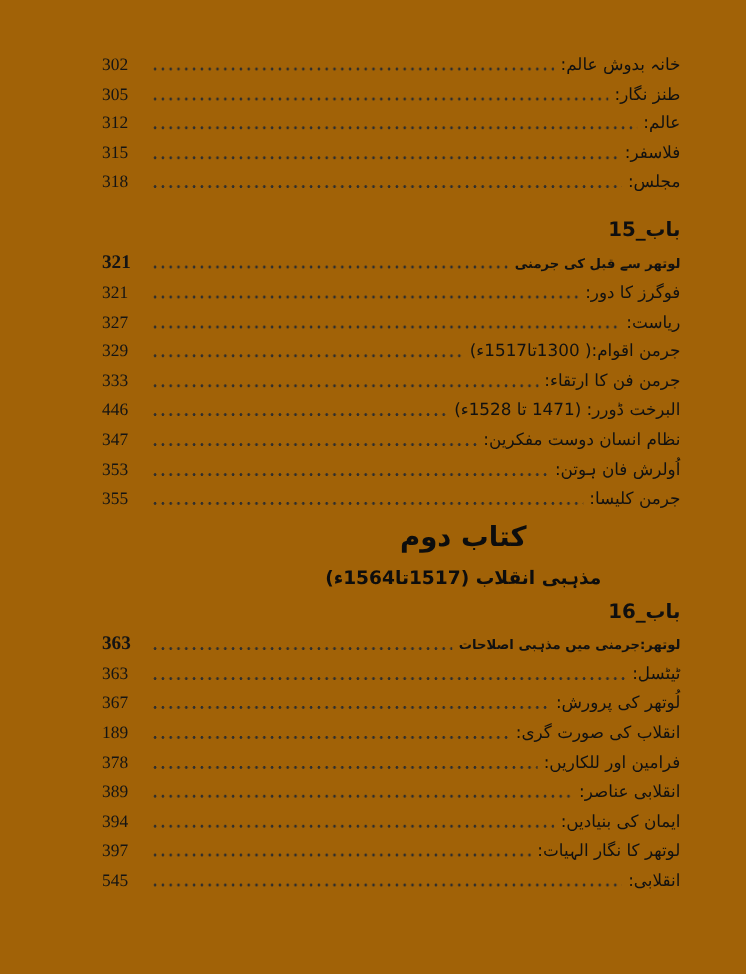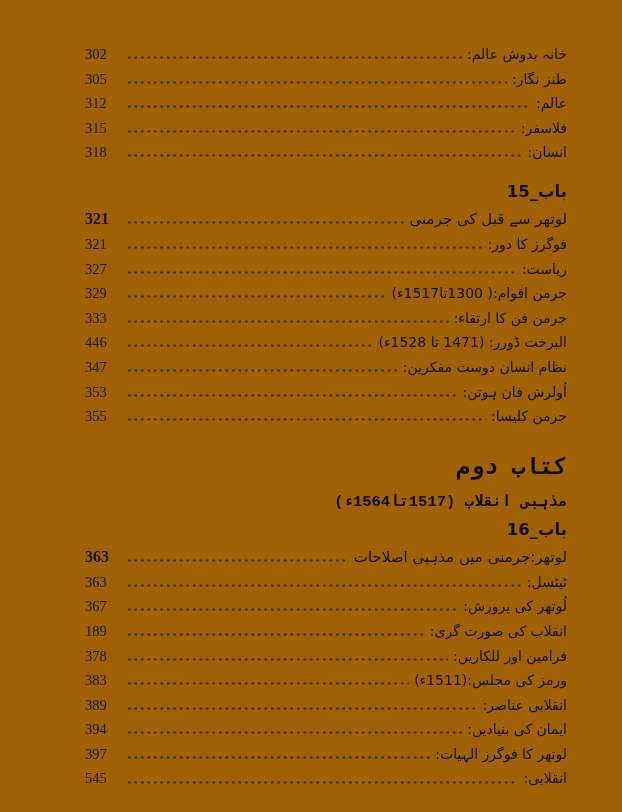--- a/index.html
+++ b/index.html
@@ -44,40 +44,39 @@
   .toc-row .label {
     flex: 0 0 auto;
     direction: rtl;
     font-size: 14px;
     color: #111111;
     white-space: nowrap;
   }
   
   .toc-row.bold { height: 27px; line-height: 27px; }
   .toc-row.bold .num { font-size: 16px; font-weight: 700; }
-  .toc-row.bold .label { font-size: 15px; font-weight: 400; }
+  .toc-row.bold .label { font-size: 11px; font-weight: 700; }
   
   .chapter-heading {
     margin: 0;
     padding: 0;
     direction: rtl;
     text-align: right;
     font-size: 16.5px;
     font-weight: 700;
     height: 26px;
     line-height: 26px;
     color: #0f0f0f;
   }
   .gap-top { margin-top: 14px; }
   .book-heading {
-    margin-top: 20px;
+    margin-top: 0;
     margin-left: 120px;   
-    text-align: right;
+    text-align: center;
     direction: rtl;
-    font-family: Liberation Mono, monospace;
   }
   .book-title {
     font-size: 23px;
     font-weight: 700;
     height: 38px;
     line-height: 38px;
     color: #0d0d0d;
   }
   .book-subtitle {
     font-size: 15.5px;
@@ -115,21 +114,21 @@
 
   <div class="toc-row">
     <span class="num">315</span>
     <span class="leader"></span>
     <span class="label">فلاسفر:</span>
   </div>
 
   <div class="toc-row">
     <span class="num">318</span>
     <span class="leader"></span>
-    <span class="label">انسان:</span>
+    <span class="label">مجلس:</span>
   </div>
 </section>
 
     <h2 class="chapter-heading gap-top">باب_15</h2>
 
     <div class="toc-row bold">
       <span class="num">321</span>
       <span class="leader"></span>
       <span class="label">لوتھر سے قبل کی جرمنی</span>
     </div>
@@ -215,42 +214,37 @@
     <span class="leader"></span>
     <span class="label">انقلاب کی صورت گری:</span>
   </div>
 
   <div class="toc-row">
     <span class="num">378</span>
     <span class="leader"></span>
     <span class="label">فرامین اور للکاریں:</span>
   </div>
 
-  <div class="toc-row">
-    <span class="num">383</span>
-    <span class="leader"></span>
-    <span class="label">ورمز کی مجلس:(1511ء)</span>
-  </div>
 
   <div class="toc-row">
     <span class="num">389</span>
     <span class="leader"></span>
     <span class="label">انقلابی عناصر:</span>
   </div>
 
   <div class="toc-row">
     <span class="num">394</span>
     <span class="leader"></span>
     <span class="label">ایمان کی بنیادیں:</span>
   </div>
 
   <div class="toc-row">
     <span class="num">397</span>
     <span class="leader"></span>
-    <span class="label">لوتھر کا فوگرز الہیات:</span>
+    <span class="label">لوتھر کا نگار الہیات:</span>
   </div>
 
   <div class="toc-row">
     <span class="num">545</span>
     <span class="leader"></span>
     <span class="label">انقلابی:</span>
   </div>
 </section>
 
   </div>

